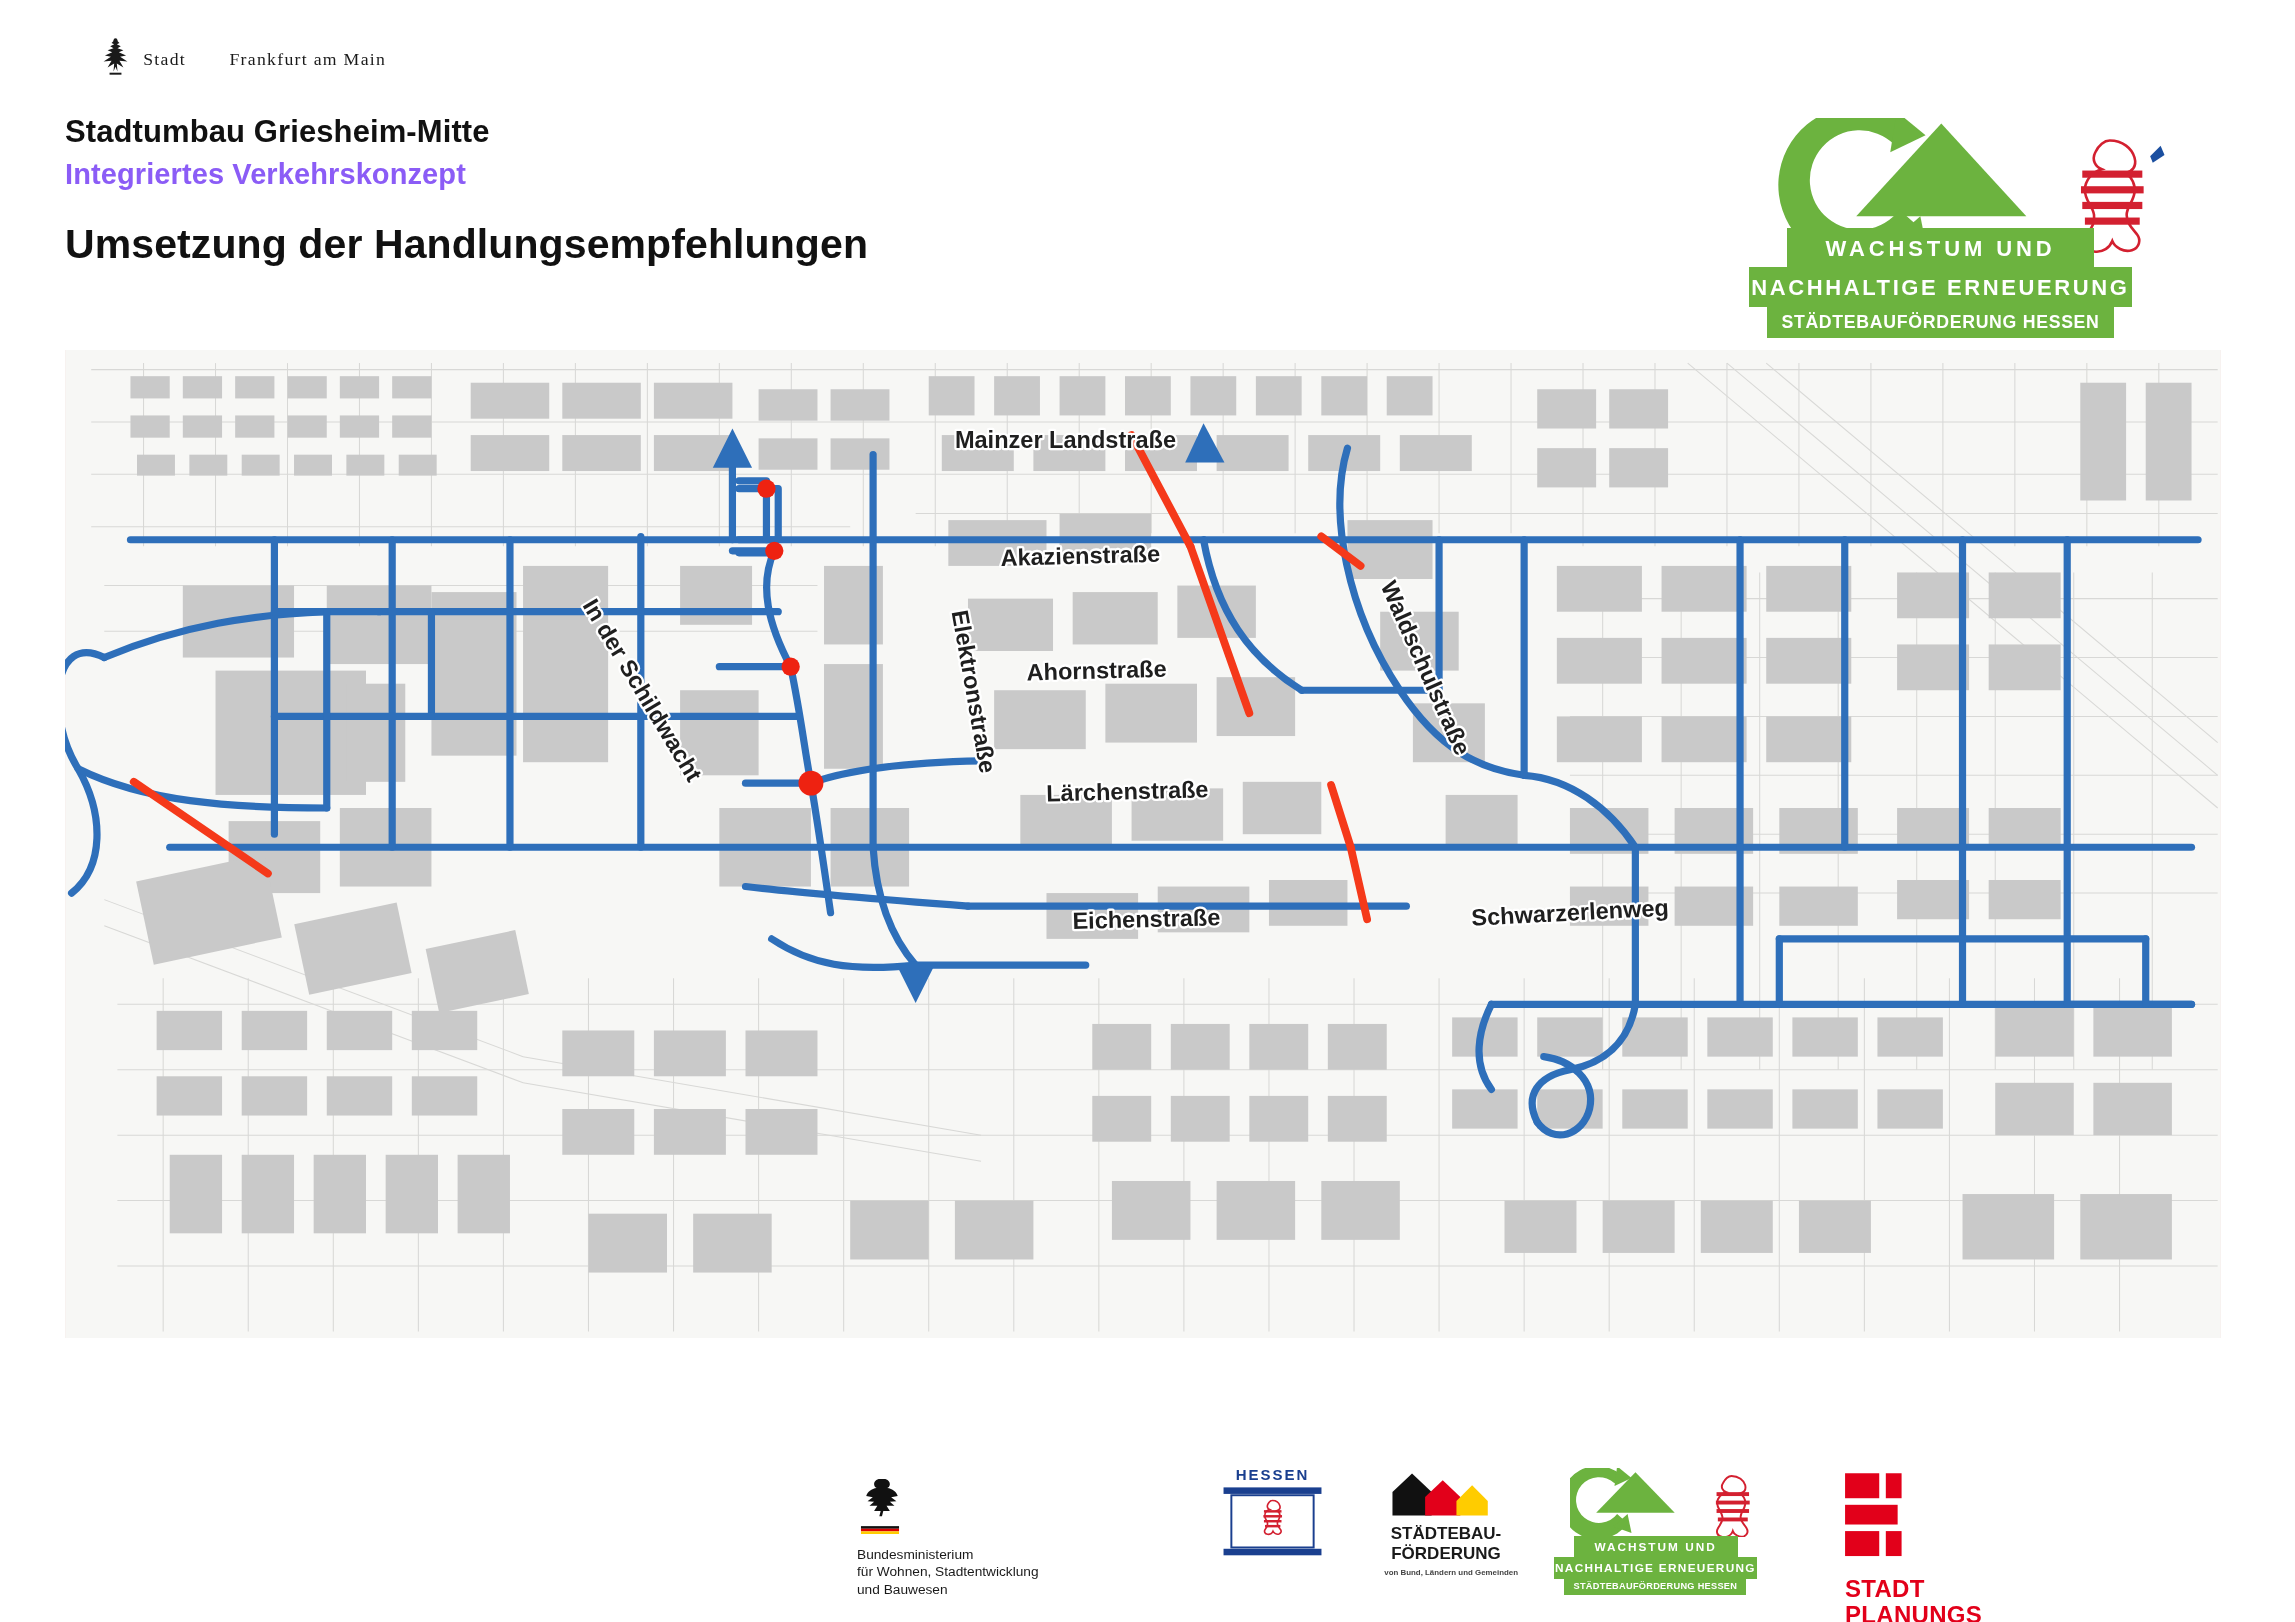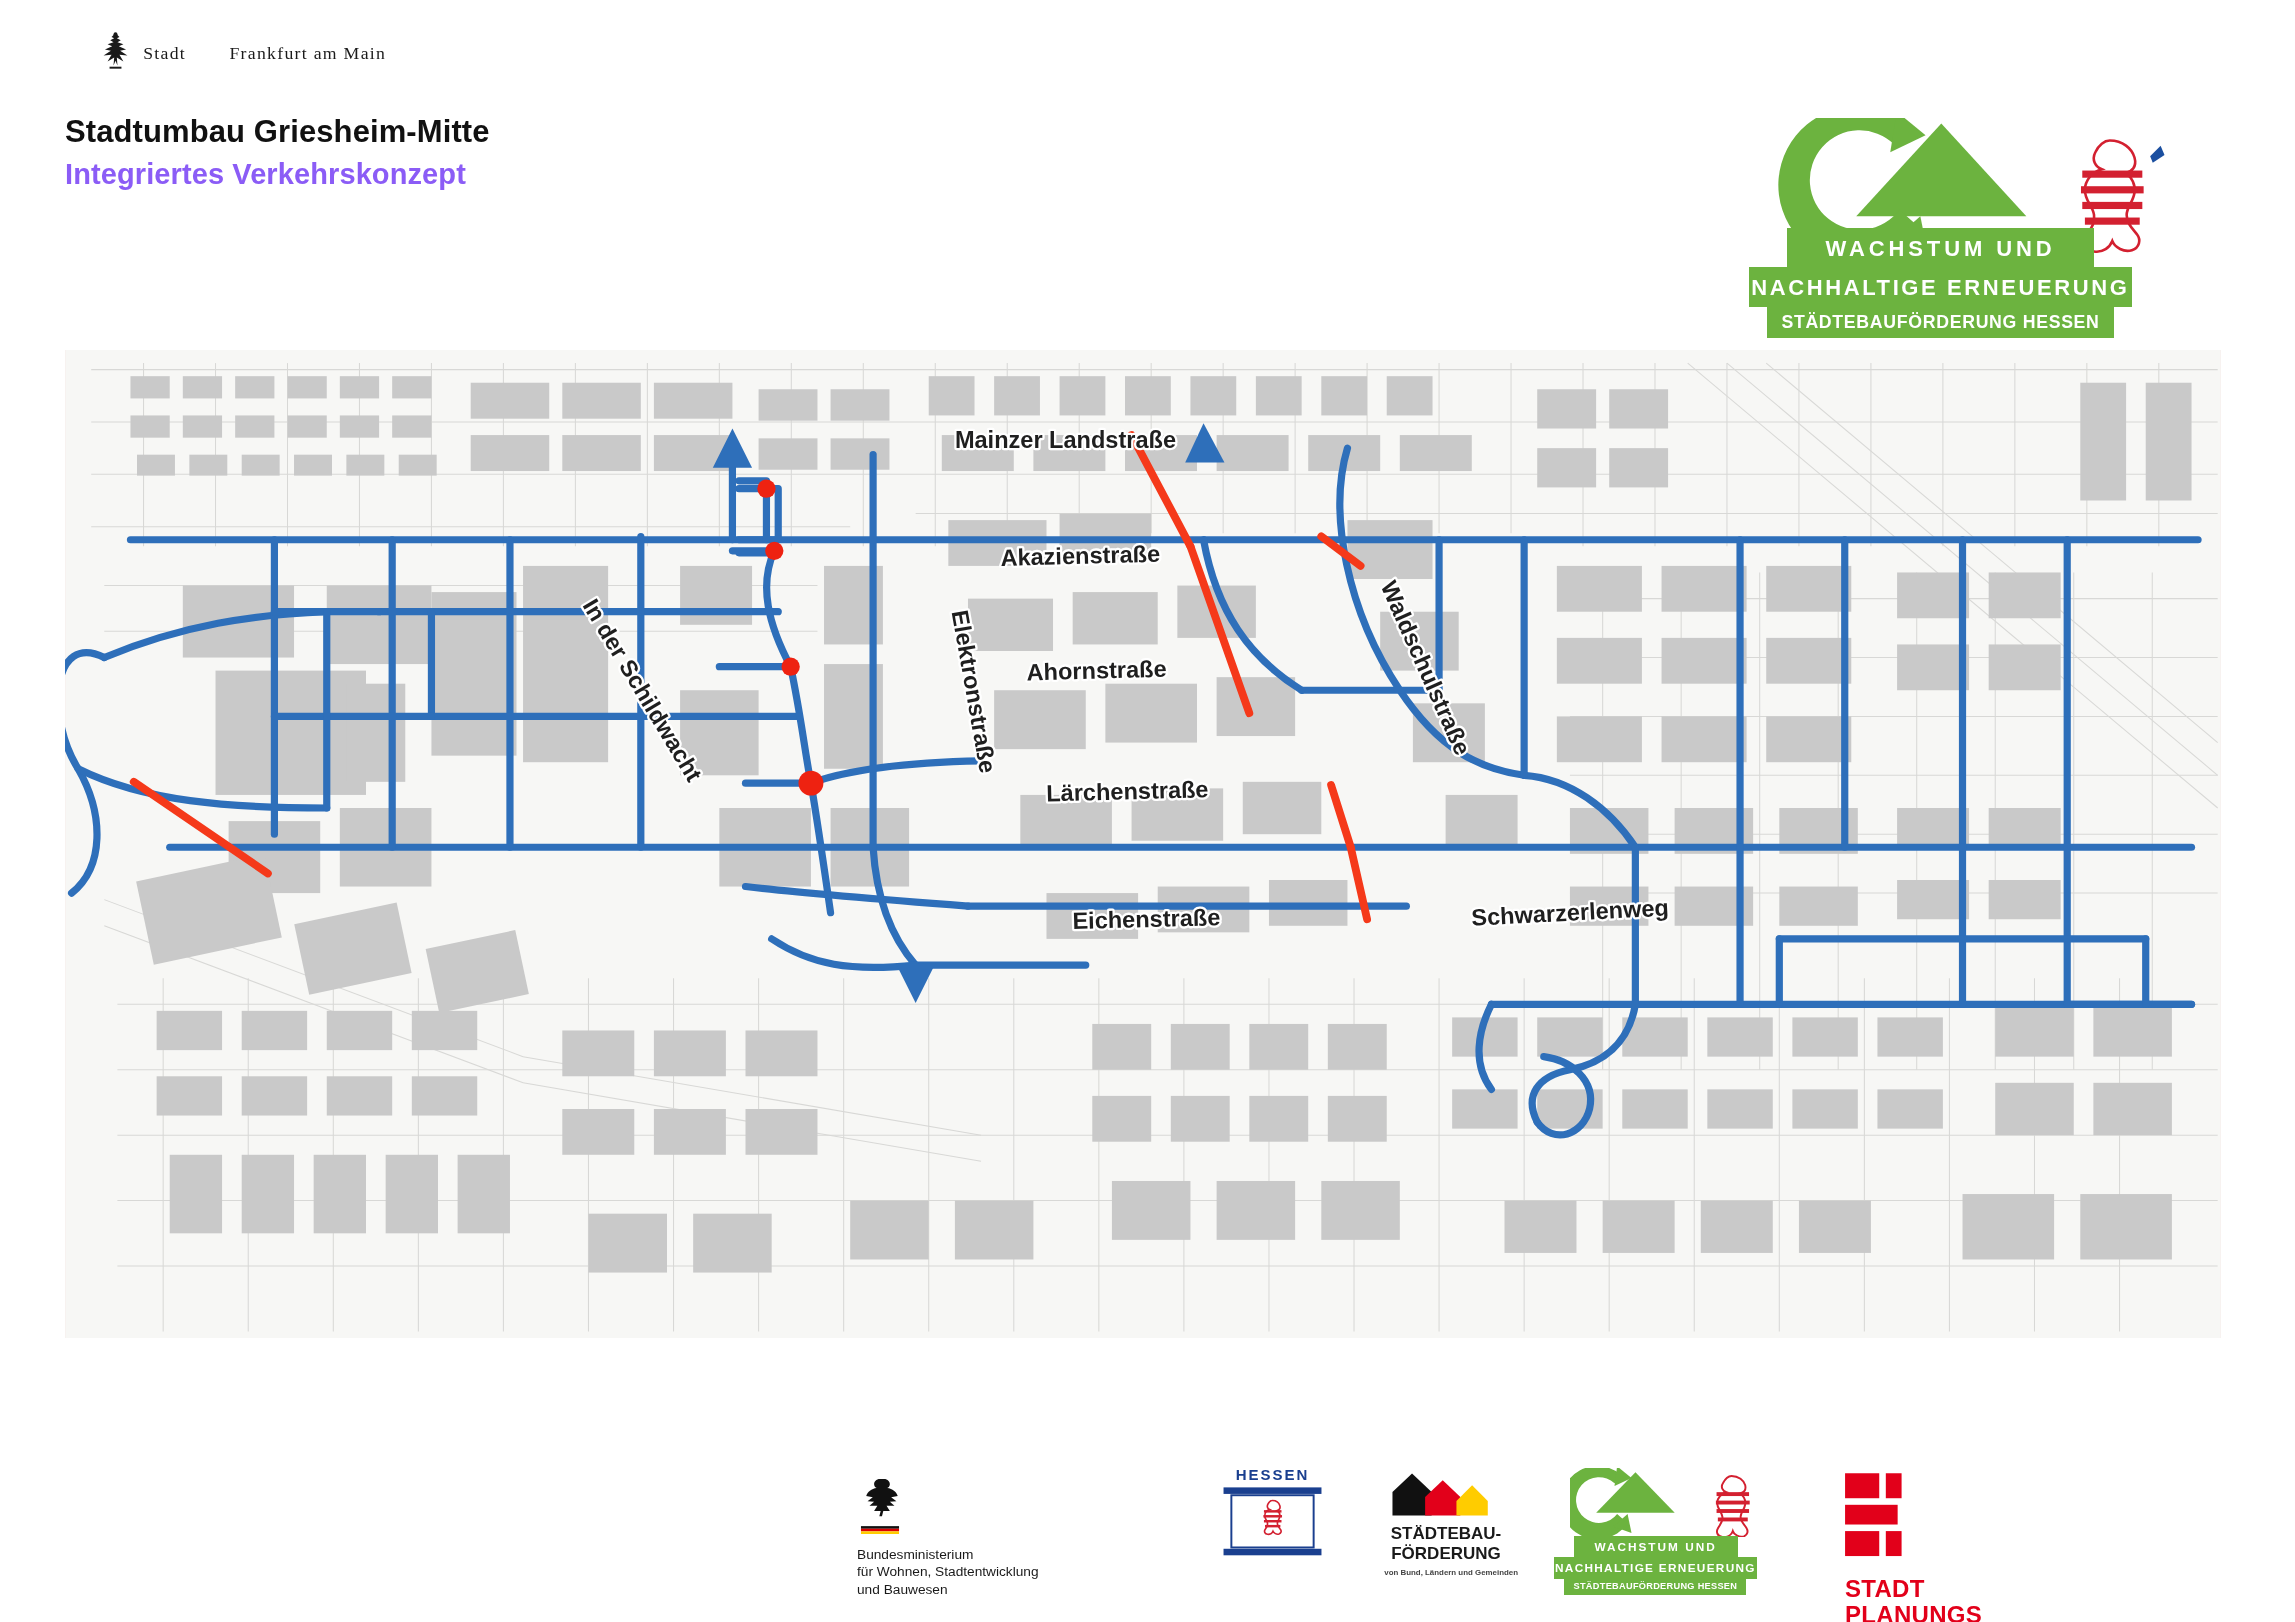--- a/index.html
+++ b/index.html
@@ -12,21 +12,21 @@
     height: 1622px;
     position: relative;
     font-family: "Liberation Sans", sans-serif;
     overflow: hidden;
   }
 
   
   #city-logo {
     position: absolute;
     left: 97px;
-    top: 28px;
+    top: 34px;
     width: 419px;
     height: 46px;
     display: flex;
     align-items: center;
     gap: 9.2px;
   }
   #city-logo .eagle {
     width: 37px;
     height: 41px;
     flex: 0 0 auto;
@@ -203,20 +203,21 @@
   <div class="wordmark">
     <span class="small">Stadt</span>
     <span style="display:inline-block;width:29px"></span>
     <span class="small">Frankfurt am Main</span>
   </div>
 </div>
 
 <div id="title-block">
   <p class="t-sub">Stadtumbau Griesheim-Mitte</p>
   <p class="t-main">Integriertes Verkehrskonzept</p>
+  <p class="t-main2">Umsetzung der Handlungsempfehlungen</p>
 </div>
 
 <div id="programme-badge">
   <svg width="458" height="249" viewBox="0 0 700 380">
 
     <path d="M300 8 L430 150 L170 150 Z" fill="#6cb33f"></path>
     <path d="M250 12 a120 120 0 1 0 20 158 l-34 -30 a76 76 0 1 1 -8 -100 Z" fill="#6cb33f"></path>
     <path d="M232 -10 l44 36 l-54 26 Z" fill="#6cb33f"></path>
     <path d="M268 150 l-46 40 l58 20 Z" fill="#6cb33f"></path>
   </svg>

